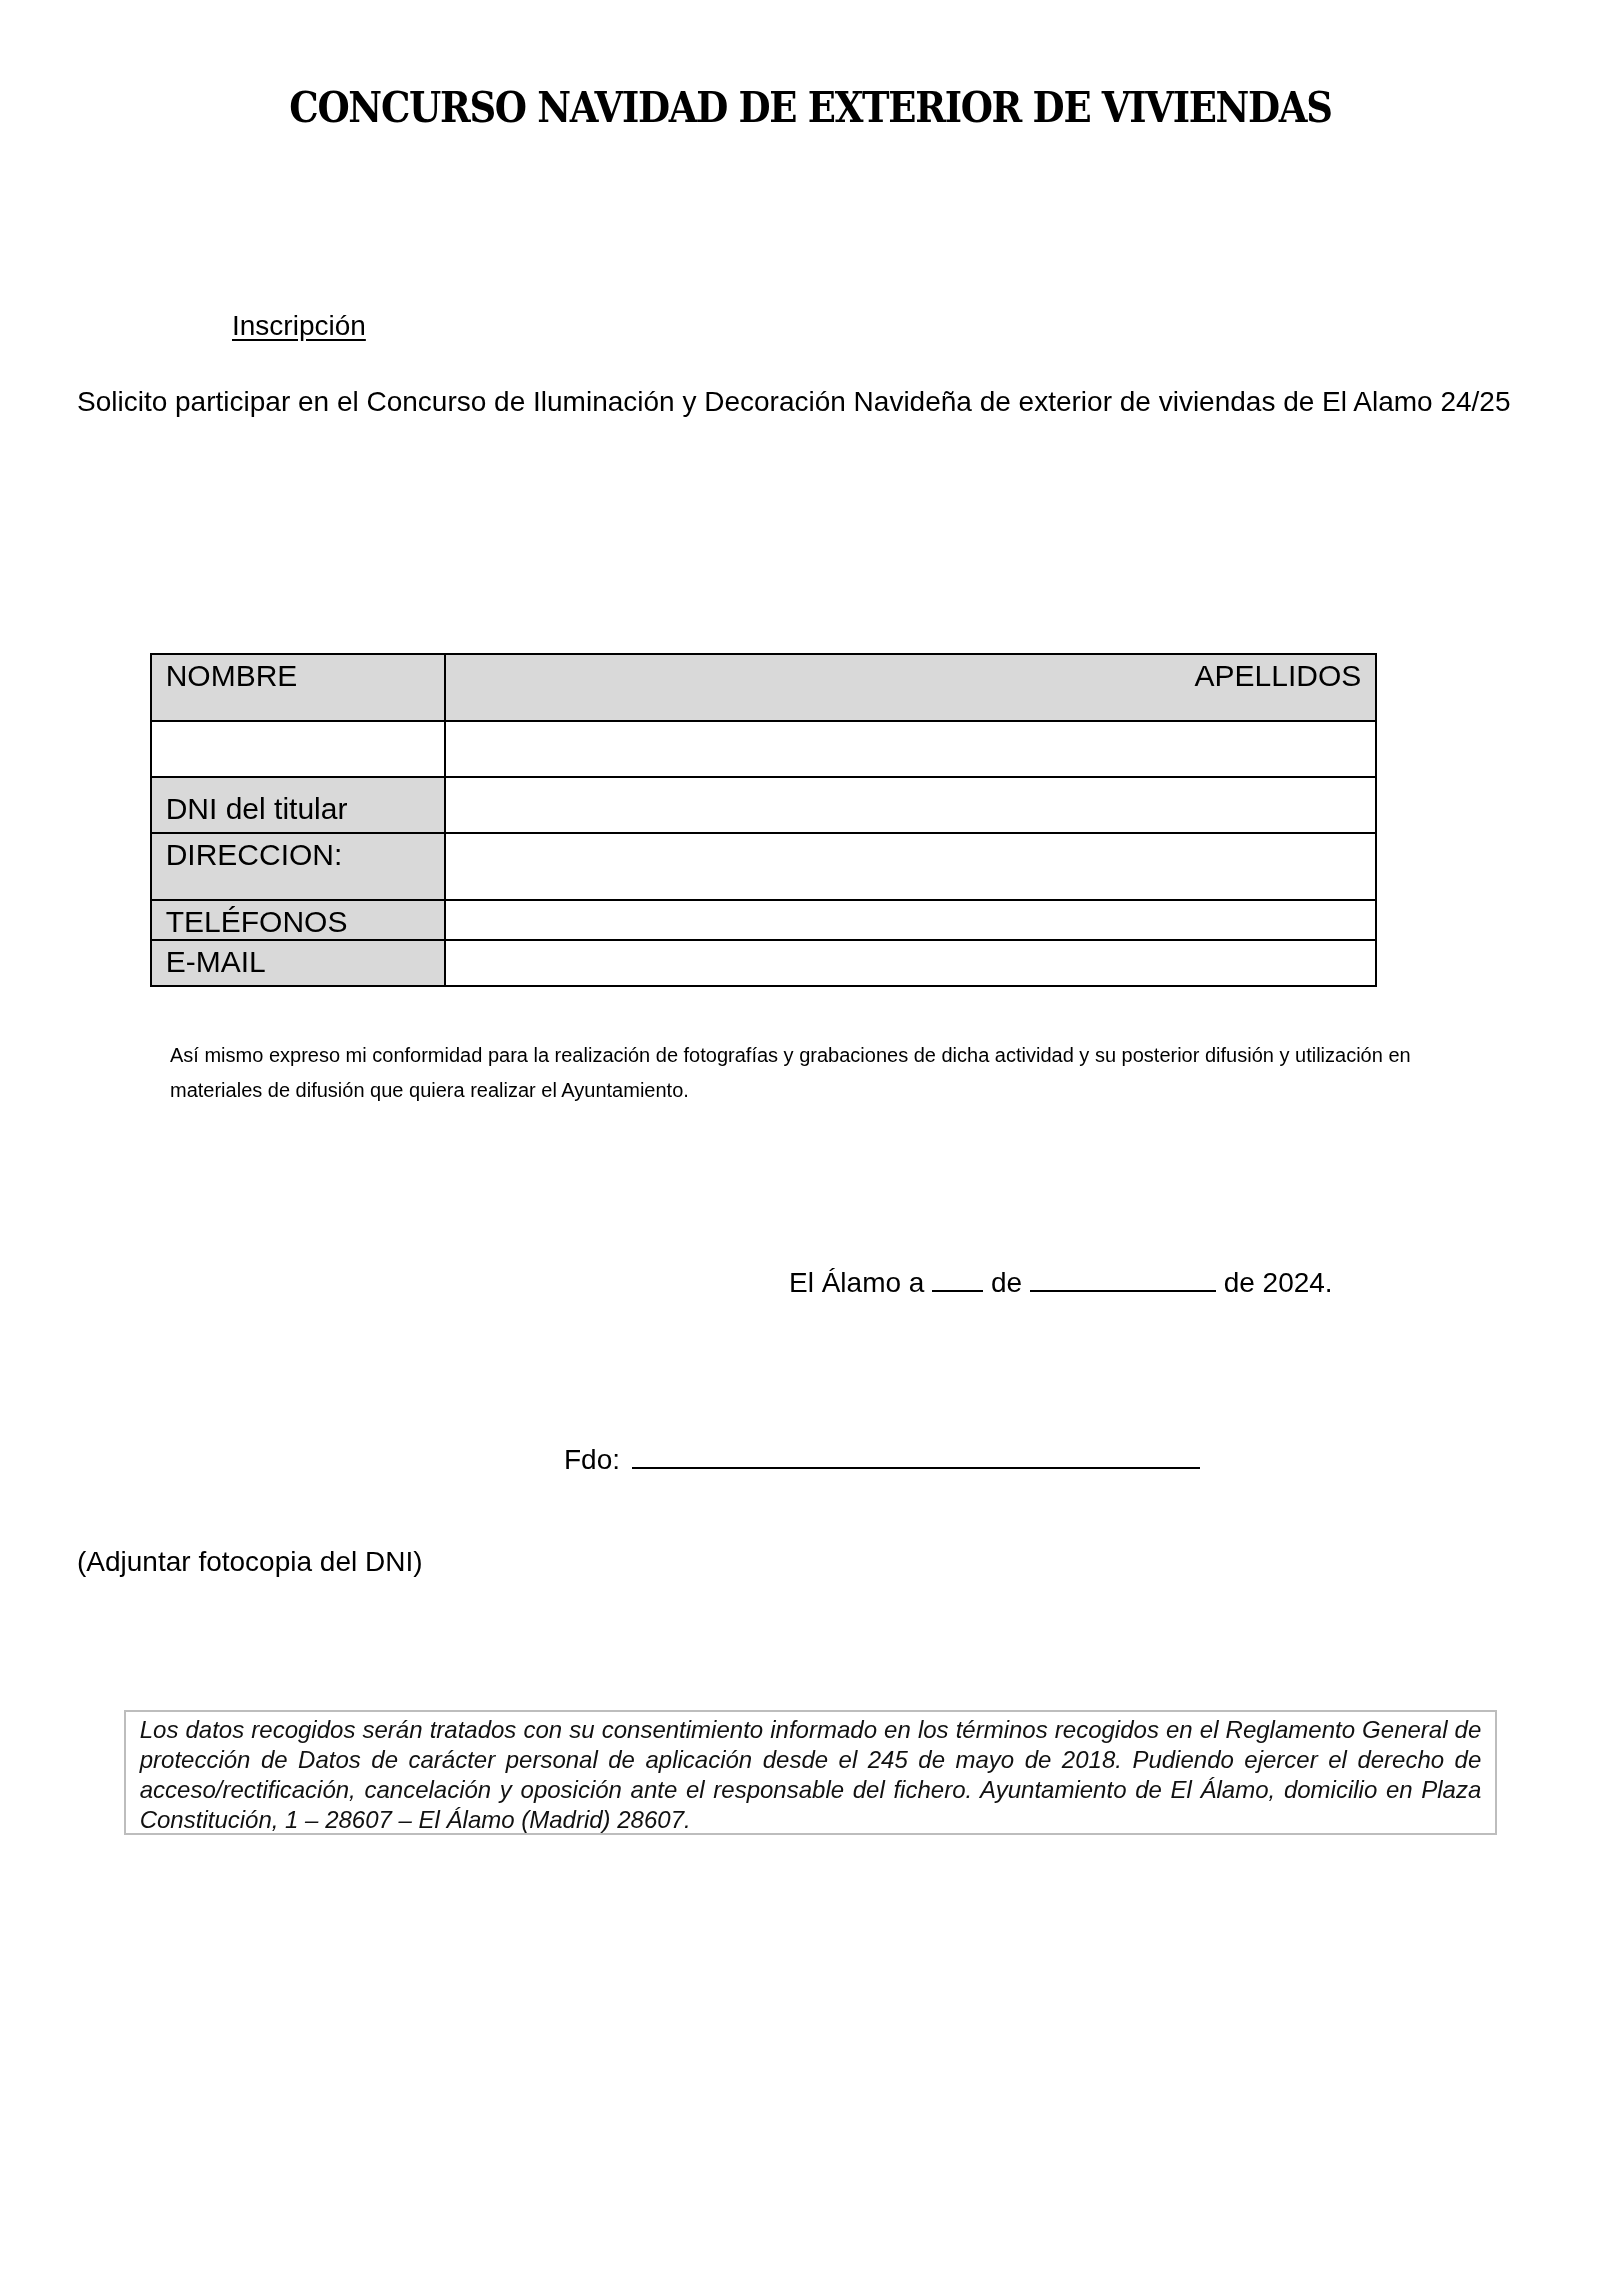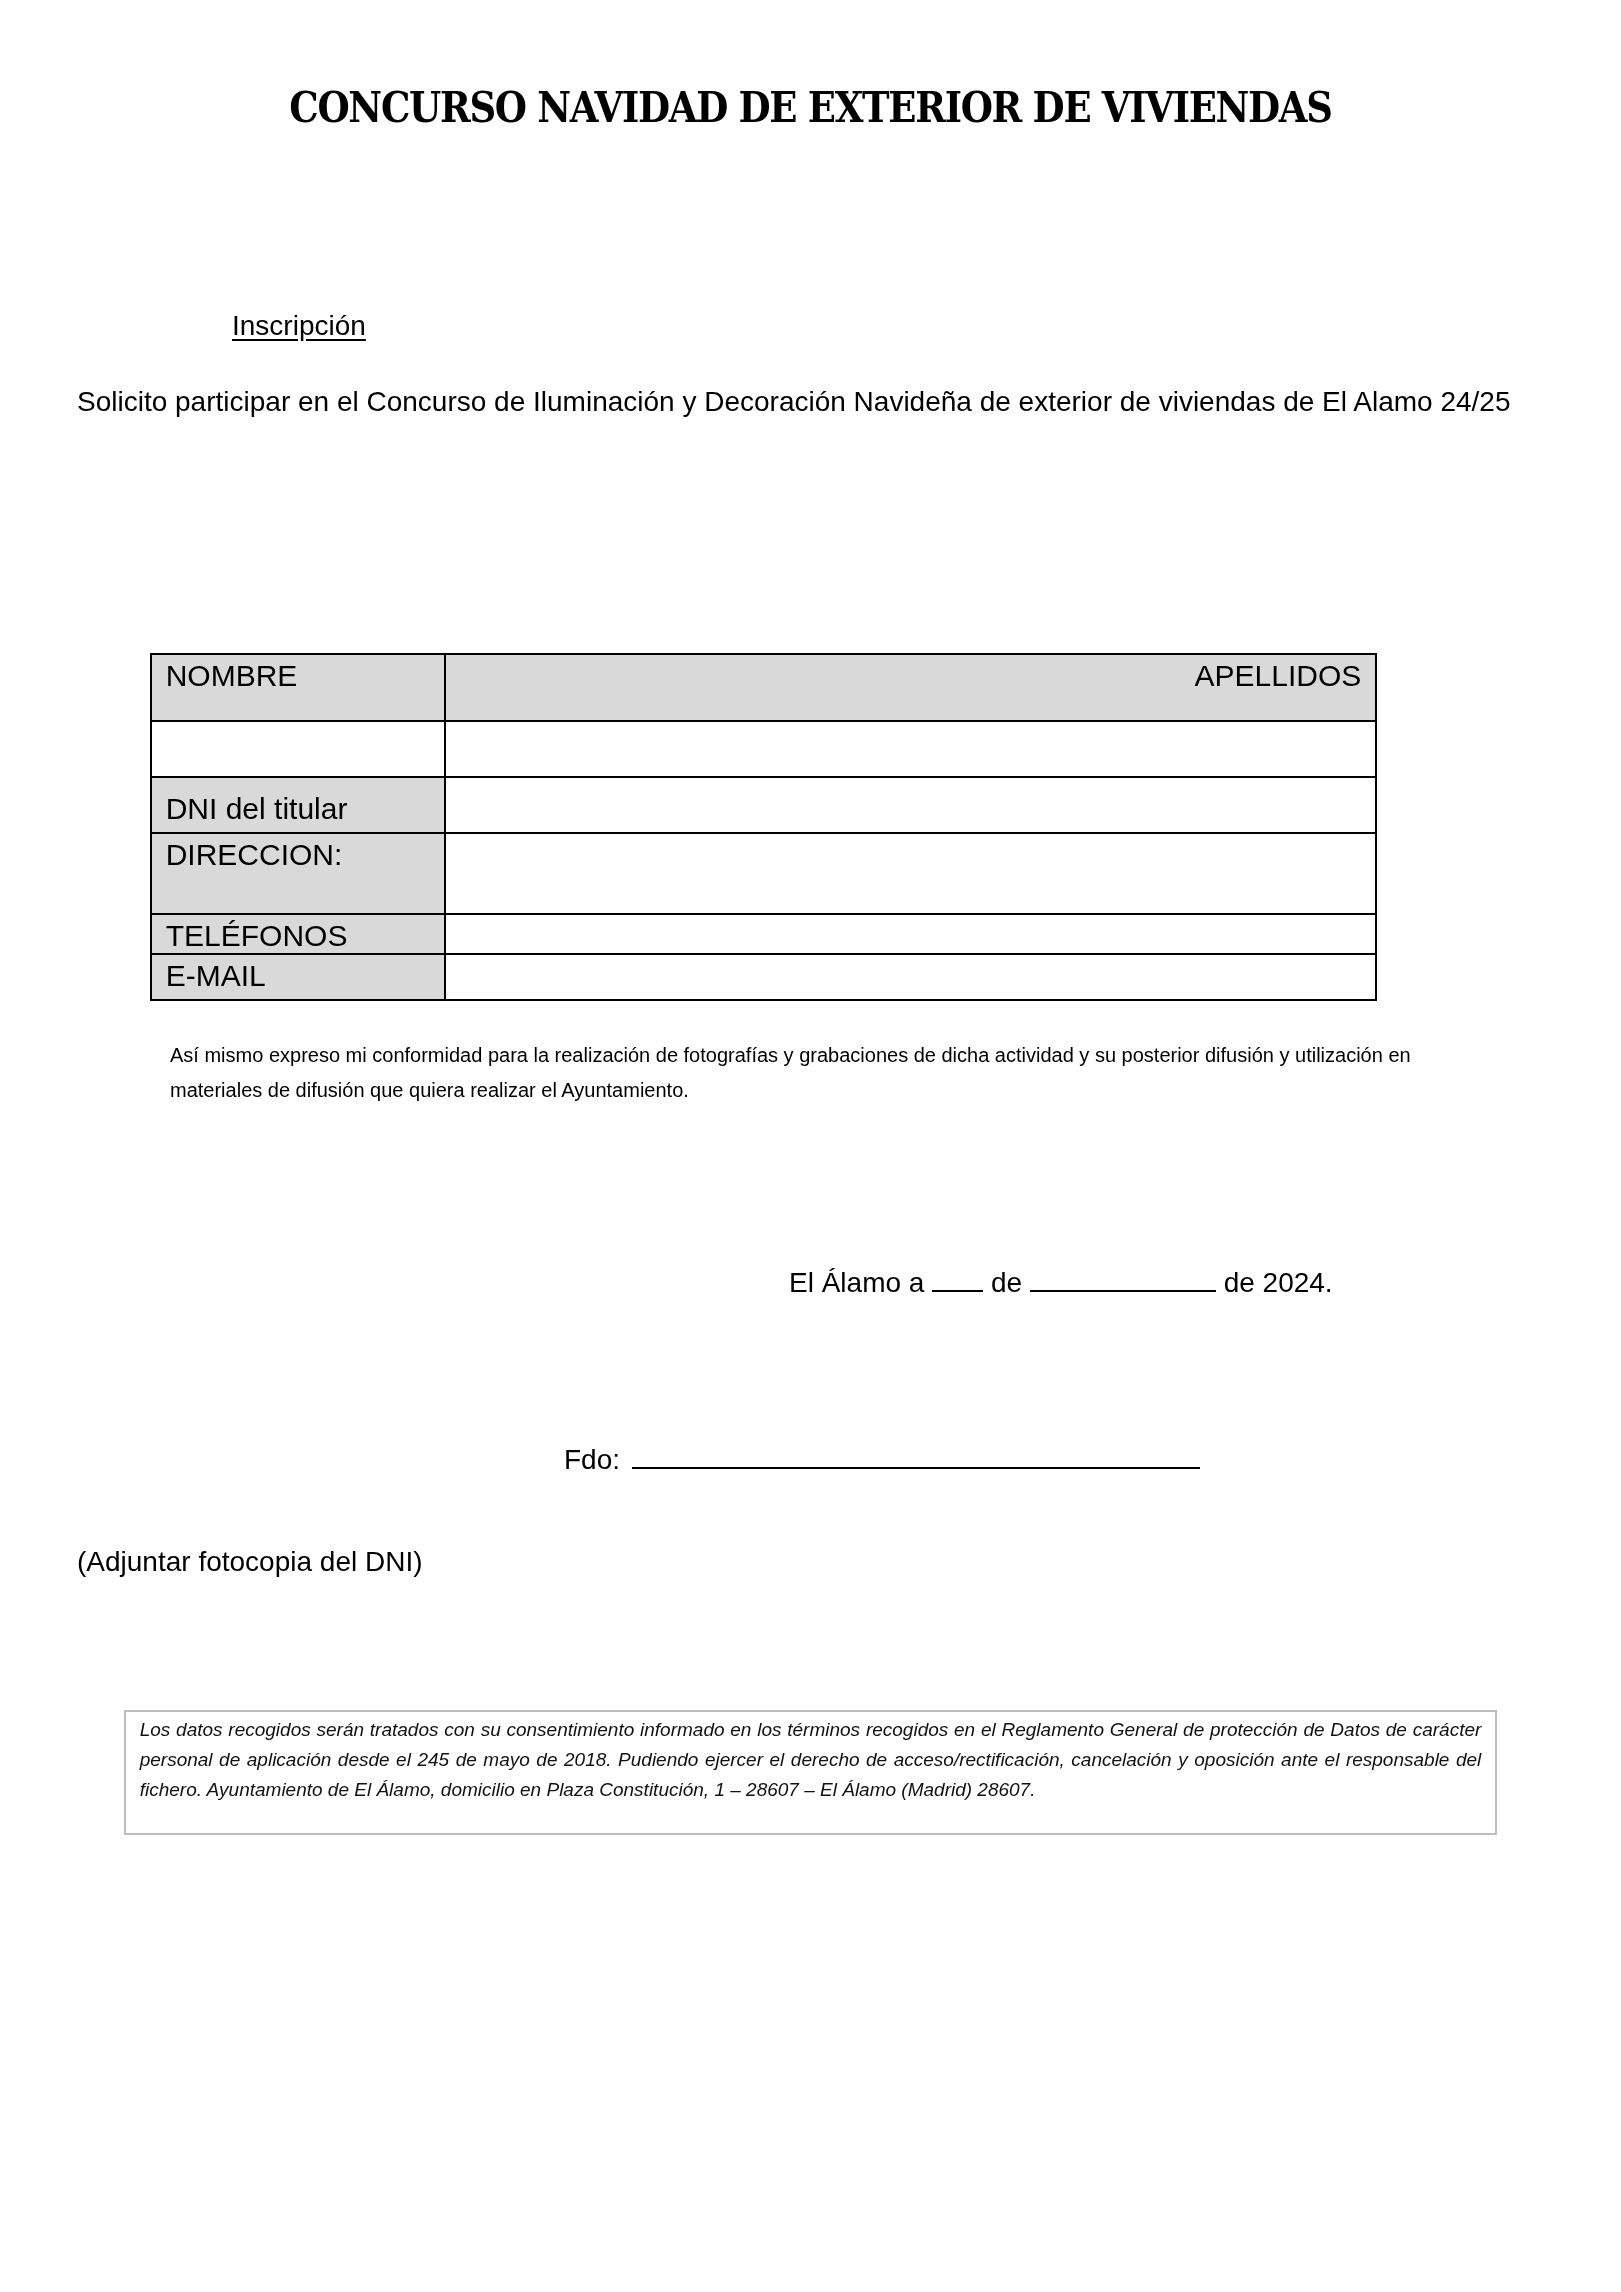--- a/index.html
+++ b/index.html
@@ -21,21 +21,21 @@
   .lbl.bottom { padding-top: 13.7px; }
   .consent { left: 170px; top: 1038px; width: 1245px; font-size: 20px; line-height: 35px; }
   .date { left: 789px; top: 1267px; font-size: 28px; white-space: pre; }
   .uline { display: inline-block; border-bottom: 2.9px solid #000; vertical-align: baseline; height: 21.6px; }
   .sign { left: 564px; top: 1444px; font-size: 28px; }
   .sign .uline { width: 568px; margin-left: 11.8px; }
   .attach { left: 77px; top: 1546px; font-size: 28px; }
   .privacy { left: 124px; top: 1710px; width: 1373px; height: 125px;
              border: 2.9px solid #bdbdbd; box-sizing: border-box; padding: 2.9px 13.7px 0 13.7px; }
   .privacy p { margin: 0; font-family: "Liberation Sans", sans-serif; font-style: italic;
-               font-size: 19px; line-height: 30px; text-align: justify; color: #111; }
+               font-size: 24px; line-height: 30px; text-align: justify; color: #111; }
 </style>
 </head>
 <body>
 
 <div class="abs title">CONCURSO NAVIDAD DE EXTERIOR DE VIVIENDAS</div>
 
 <div class="abs subhead">Inscripción</div>
 
 <div class="abs intro">Solicito participar en el Concurso de Iluminación y Decoración Navideña de exterior de viviendas de El Alamo 24/25</div>
 
@@ -58,21 +58,21 @@
     </td>
   </tr>
   <tr style="height:56px;">
     <td class="label">
       <span class="lbl bottom">DNI del titular</span>
     </td>
     <td>
       <span class="lbl"></span>
     </td>
   </tr>
-  <tr style="height:81px;">
+  <tr style="height:67px;">
     <td class="label">
       <span class="lbl">DIRECCION:</span>
     </td>
     <td>
       <span class="lbl"></span>
     </td>
   </tr>
   <tr style="height:30px;">
     <td class="label">
       <span class="lbl">TELÉFONOS</span>

